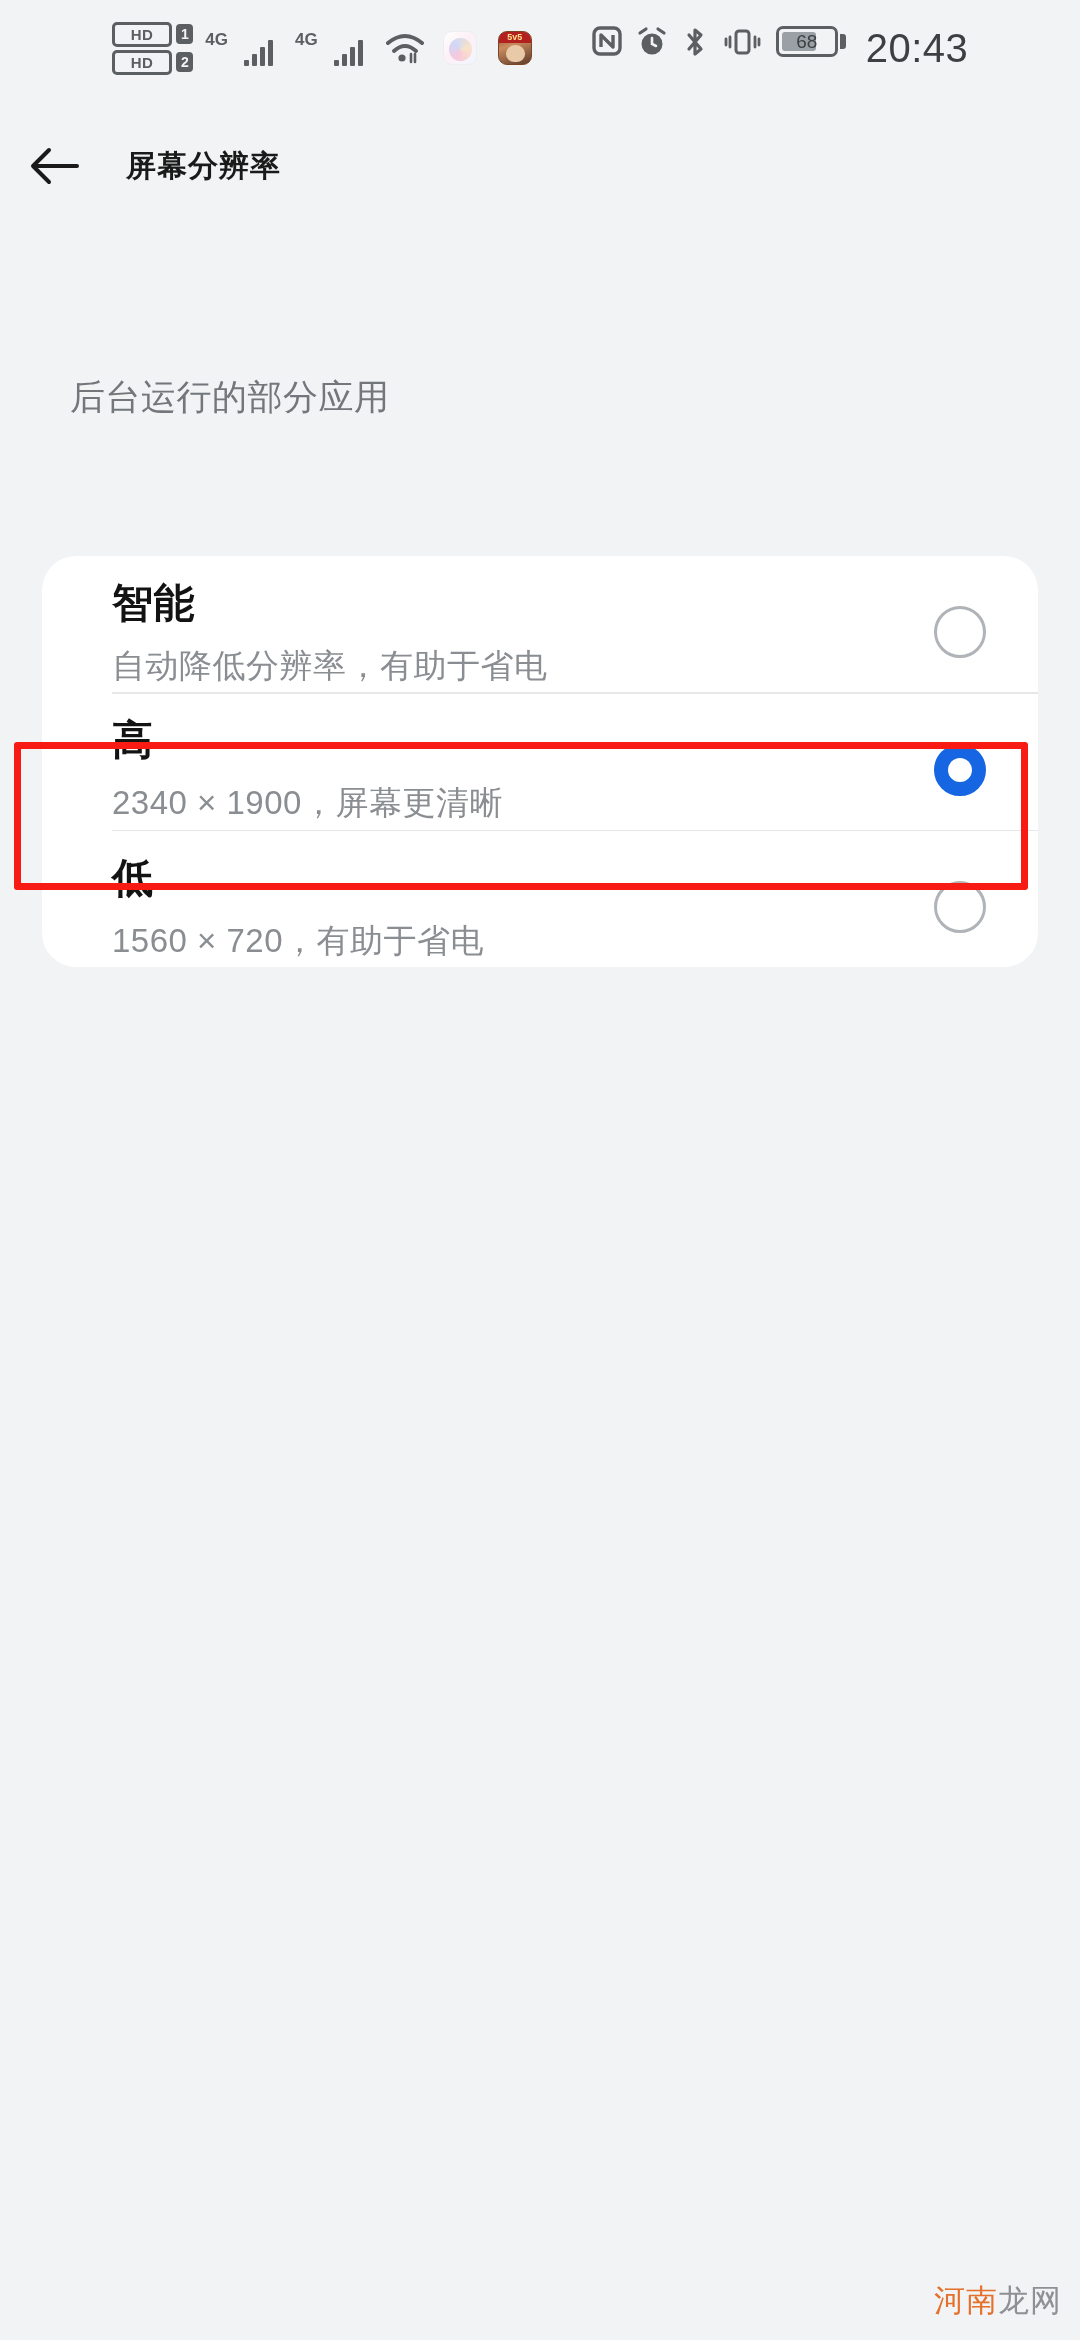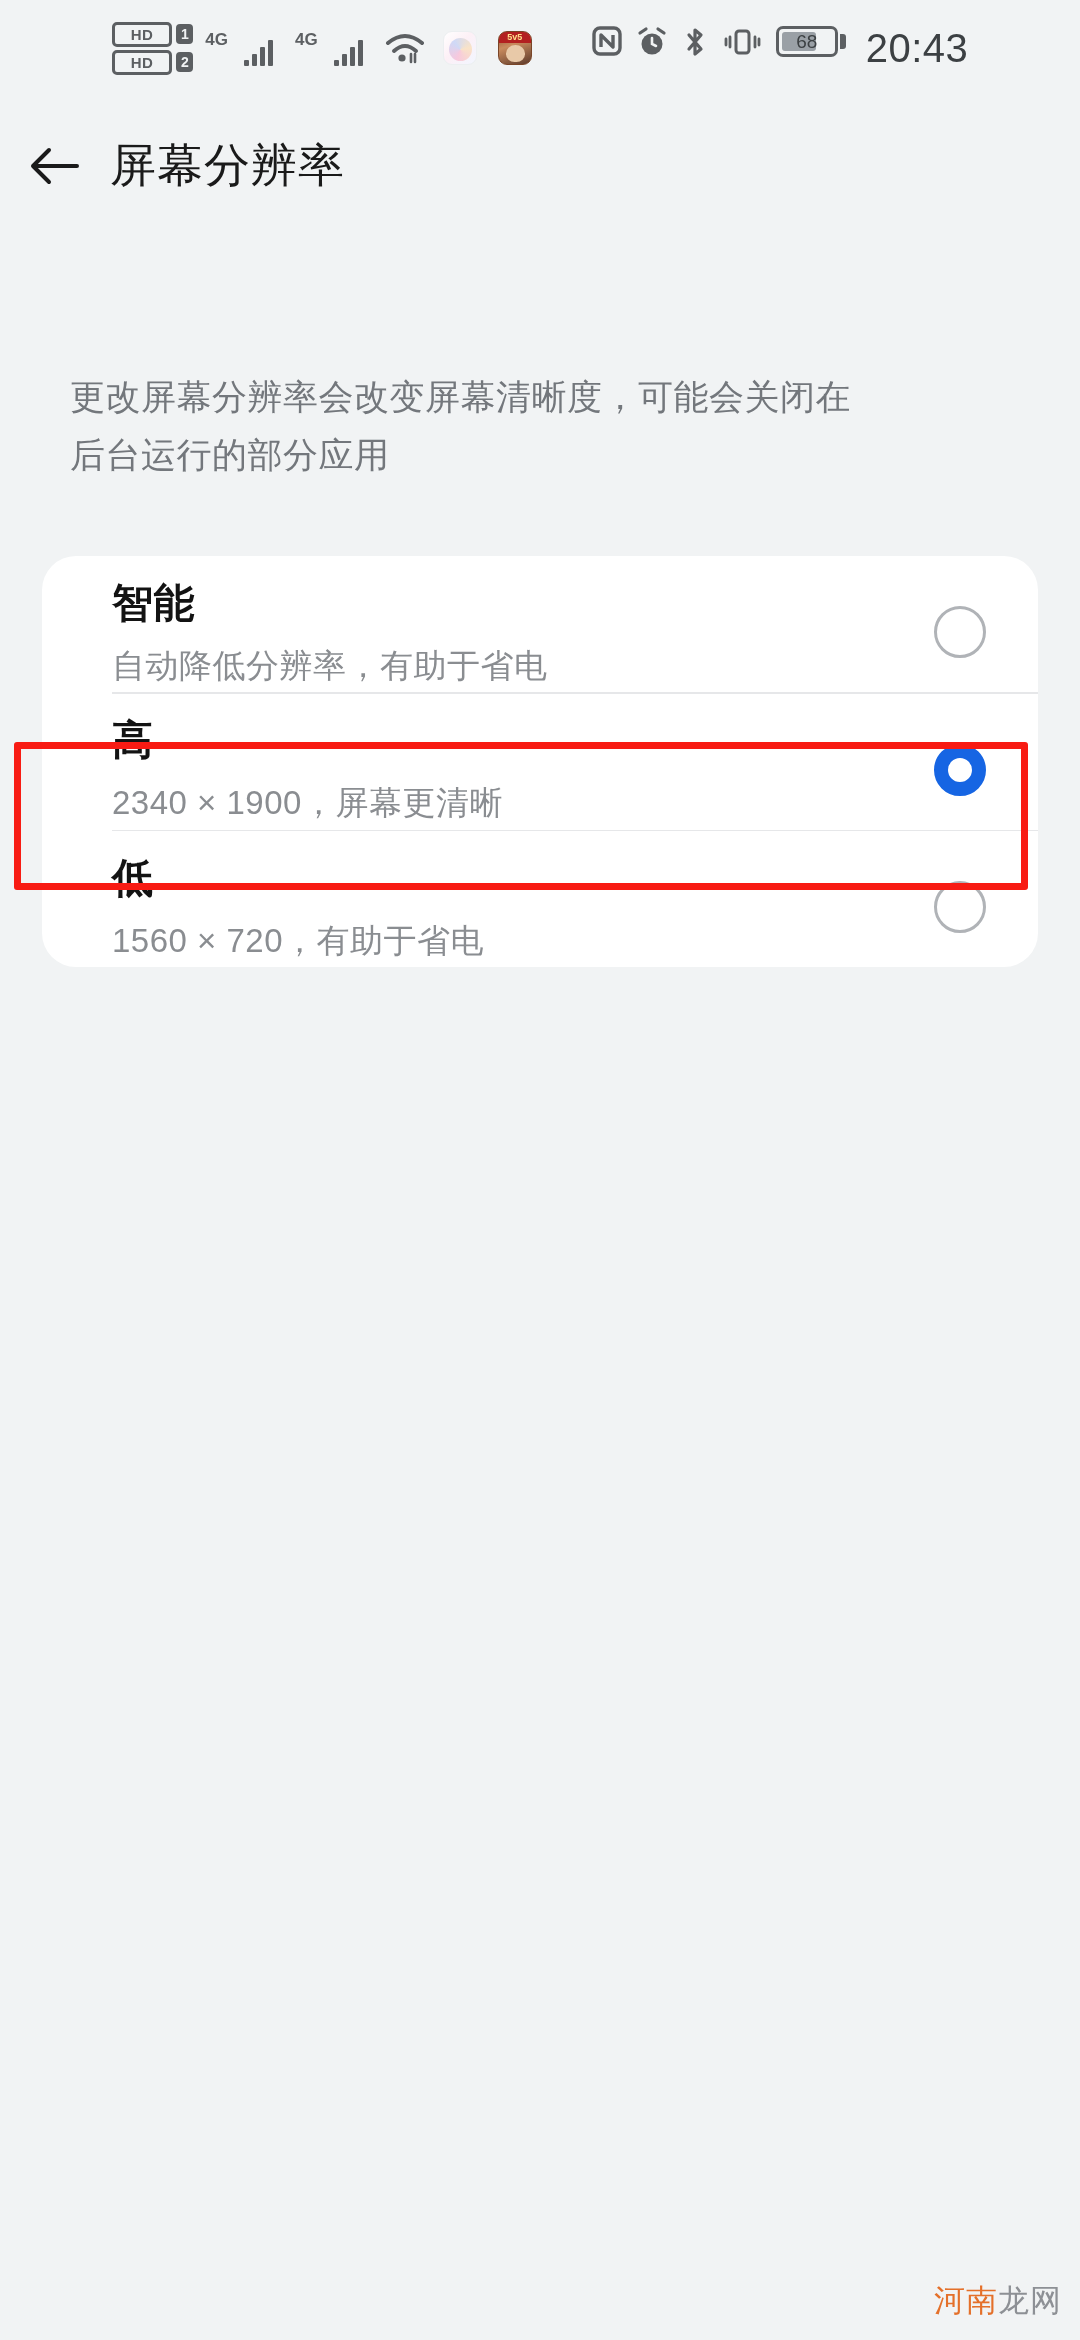--- a/index.html
+++ b/index.html
@@ -74,21 +74,21 @@
   .batt-text {
     position:absolute; left:0; right:0; text-align:center;
     font-size:19px; color:#3c4043; line-height:25px; font-weight:500;
   }
   .batt-cap { width:6px; height:15px; background:#5c5f62; border-radius:0 3px 3px 0; margin-left:2px;}
   .clock { font-size:40px; color:#3c4043; letter-spacing:0.5px; margin-left:6px; }
 
   
   .header { position:absolute; top:110px; left:0; width:1080px; height:112px; display:flex; align-items:center; }
   .back-btn { width:110px; height:112px; display:flex; align-items:center; justify-content:center; }
-  .page-title { font-size:46px; color:#1a1a1a; font-weight:400; letter-spacing:1px; }
+  .page-title { font-size:30px; color:#1a1a1a; font-weight:700; letter-spacing:1px;margin-left:16px; }
 
   
   .desc {
     position:absolute; top:368px; left:70px; width:950px;
     font-size:35px; line-height:58px; color:#73777c; letter-spacing:0.5px;
   }
 
   
   .card {
     position:absolute; top:556px; left:42px; width:996px;
@@ -223,21 +223,20 @@
       <span>
         <svg class="icon-svg" width="56" height="48" viewBox="0 0 56 48">
           <path d="M50 24 L6 24 M22 8 L6 24 L22 40" stroke="#1a1a1a" stroke-width="4" fill="none" stroke-linecap="round" stroke-linejoin="round"></path>
         </svg>
       </span>
     </div>
     <div class="page-title">屏幕分辨率</div>
   </div>
 
   <div class="desc">
-    <div>更改屏幕分辨率会改变屏幕清晰度，可能会关闭在</div>
     <div>后台运行的部分应用</div>
   </div>
 
   <div class="card">
 
     <div class="opt-row">
       <div class="opt-texts">
         <div class="opt-title">智能</div>
         <div class="opt-sub">自动降低分辨率，有助于省电</div>
       </div>

